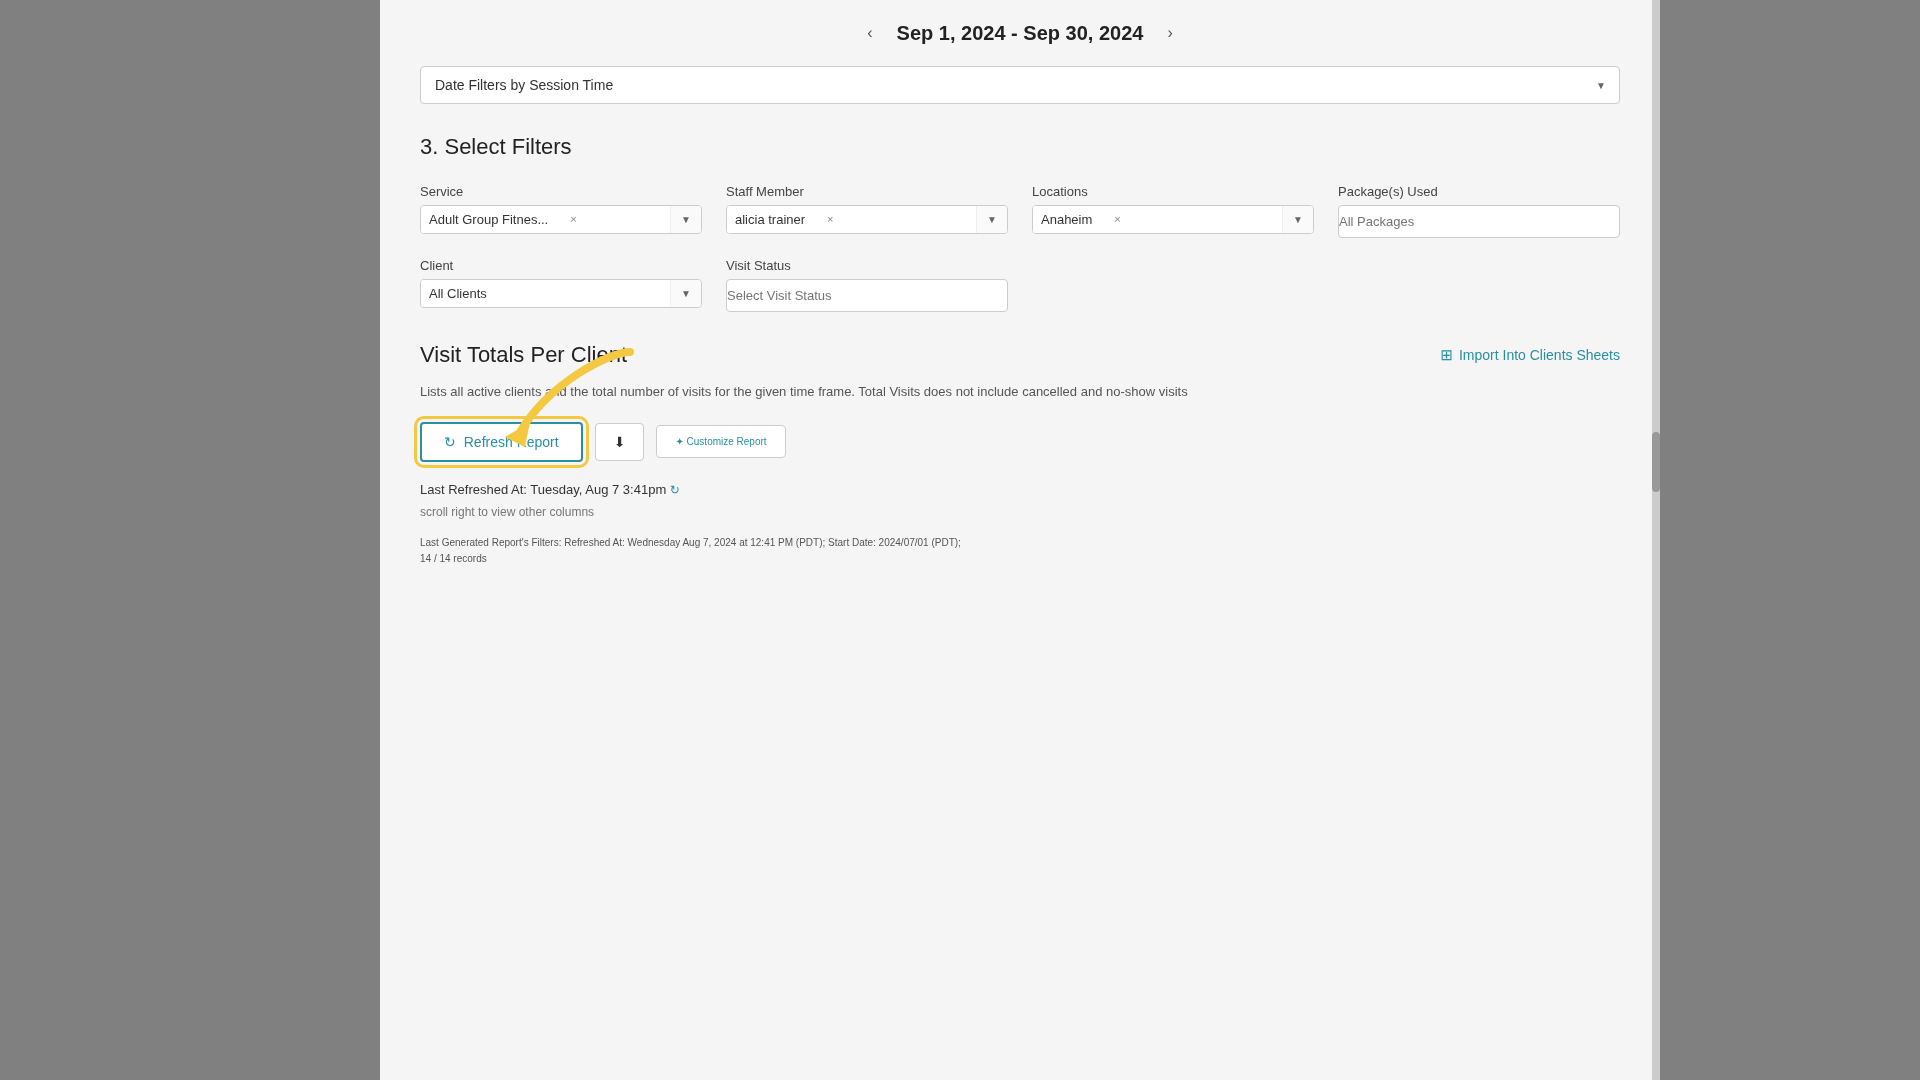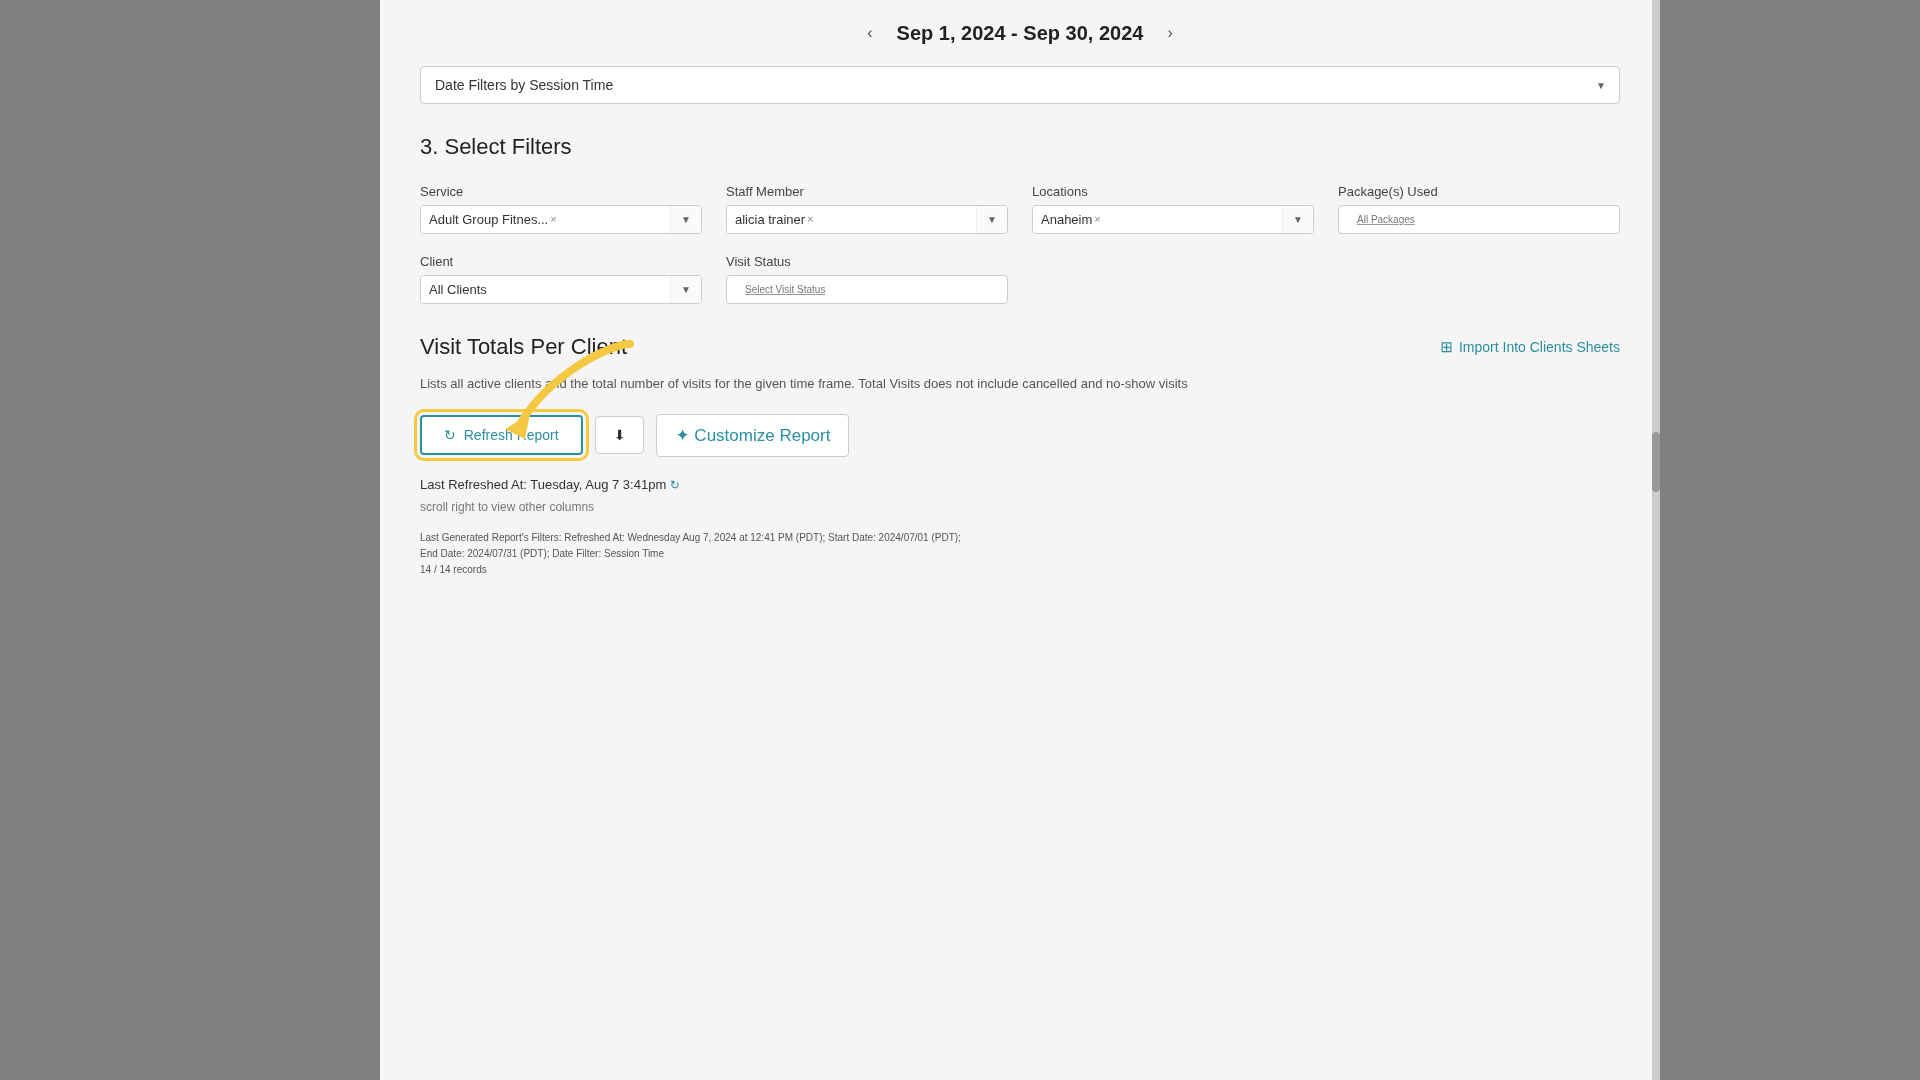--- a/index.html
+++ b/index.html
@@ -103,21 +103,21 @@
       background: #fff;
       overflow: hidden;
     }
     .filter-select-wrapper .tag {
       display: inline-flex;
       align-items: center;
       background: #fff;
       padding: 6px 8px;
       font-size: 13px;
       color: #333;
-      gap: 2px;
+      gap: 22px;
       flex: 1;
       white-space: nowrap;
       overflow: hidden;
     }
     .filter-select-wrapper .tag .remove-btn {
       cursor: pointer;
       color: #888;
       font-size: 11px;
       background: none;
       border: none;
@@ -127,27 +127,26 @@
     .filter-select-wrapper .dropdown-arrow {
       padding: 8px 10px;
       color: #666;
       font-size: 10px;
       cursor: pointer;
       border-left: 1px solid #eee;
       background: #fafafa;
     }
     .filter-input {
       width: 100%;
-      padding: 8px 18px;
+      padding: 8px 0;
       border: 1px solid #ccc;
       border-radius: 4px;
       background: #fff;
-      font-size: 10px;
+      font-size: 13px;
       color: #999;
-      text-decoration: underline;
     }
 
     
     .filters-grid-row2 {
       display: grid;
       grid-template-columns: 1fr 1fr 1fr 1fr;
       gap: 20px 24px;
       margin-bottom: 30px;
     }
 
@@ -222,21 +221,21 @@
     }
     .btn-customize {
       display: flex;
       align-items: center;
       gap: 8px;
       padding: 10px 18px;
       border: 1px solid #ccc;
       border-radius: 4px;
       background: #fff;
       color: #2a8fa0;
-      font-size: 17px;
+      font-size: 10px;
       cursor: pointer;
     }
 
     
     .last-refreshed {
       font-size: 13px;
       color: #333;
       margin-bottom: 8px;
     }
     .last-refreshed strong {
@@ -403,21 +402,20 @@
 
       <div class="last-refreshed">
         <strong>Last Refreshed At:</strong>
         <span>Tuesday, Aug 7 3:41pm</span>
         <span class="refresh-icon-small">↻</span>
       </div>
 
       <div class="scroll-hint">scroll right to view other columns</div>
       <div class="filter-info">
         <div>Last Generated Report's Filters: Refreshed At: Wednesday Aug 7, 2024 at 12:41 PM (PDT); Start Date: 2024/07/01 (PDT);</div>
-        <div>End Date: 2024/07/31 (PDT); Date Filter: Session Time</div>
         <div>14 / 14 records</div>
       </div>
     </div>
 
     <div class="scrollbar">
       <div class="scrollbar-thumb"></div>
     </div>
 
   </div>
 </div>

